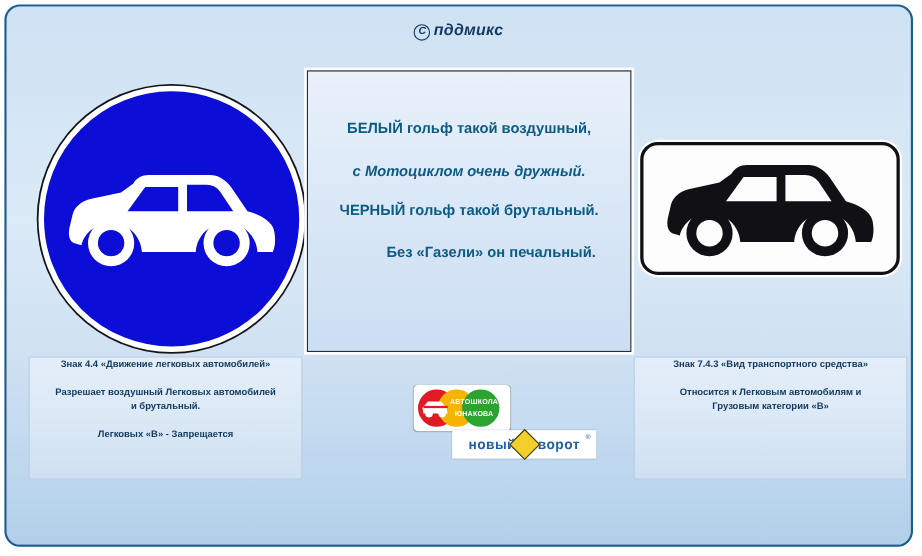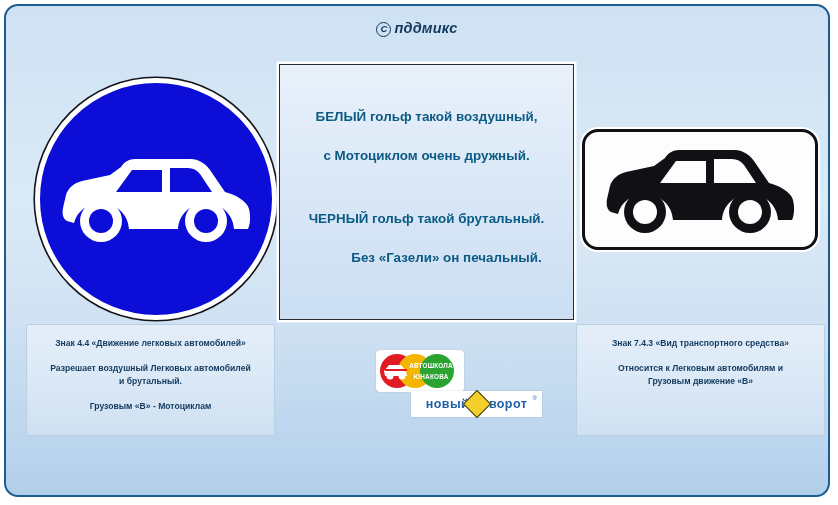--- a/index.html
+++ b/index.html
@@ -121,35 +121,34 @@
     position: absolute;
     left: 0;
     top: 44px;
     width: 100%;
     text-align: center;
     color: #0c5b85;
     font-size: 13.4px;
     font-weight: bold;
   }
   #rhyme-box .line { margin-bottom: 24px; white-space: nowrap; }
-  #rhyme-box .line.gap { margin-bottom: 48px; }
+  #rhyme-box .line.gap { margin-bottom: 20px; font-style: italic; }
   #rhyme-box .line:last-child { margin-bottom: 0; padding-left: 40px; }
 
   
   .caption {
     position: absolute;
     box-sizing: border-box;
     background: linear-gradient(to bottom, #e4eef9 0%, #dae8f6 55%, #cfe0f1 100%);
     border: 1px solid #b9cfe4;
     border-radius: 2px;
     color: #123a5e;
     font-size: 8.6px;
     font-weight: bold;
     text-align: center;
-    padding-top: 12px;
   }
   #caption-left  { left: 20px;  top: 318px; width: 249px; height: 112px; }
   #caption-right { left: 570px; top: 318px; width: 249px; height: 112px; }
   .caption .c-line { line-height: 1.45; }
   .caption .c-title { margin-bottom: 13px; }
   .caption .c-body  { margin-bottom: 13px; }
 
   
   #logo-block {
     position: absolute;
@@ -270,27 +269,27 @@
         <circle cx="148" cy="70" r="21" fill="#111115"></circle>
         <circle cx="148" cy="70" r="12" fill="#fdfdfd"></circle>
       </svg>
     </div>
   </div>
 
   <div class="caption" id="caption-left">
     <div class="c-line c-title">Знак 4.4 «Движение легковых автомобилей»</div>
     <div class="c-line">Разрешает воздушный Легковых автомобилей</div>
     <div class="c-line c-body">и брутальный.</div>
-    <div class="c-line">Грузовым «В» - Мотоциклам</div>
+    <div class="c-line">Легковых «В» - Запрещается</div>
   </div>
 
   <div class="caption" id="caption-right">
     <div class="c-line c-title">Знак 7.4.3 «Вид транспортного  средства»</div>
     <div class="c-line">Относится к Легковым автомобилям  и</div>
-    <div class="c-line c-body">Грузовым движение «В»</div>
+    <div class="c-line c-body">Грузовым категории «В»</div>
   </div>
 
   <div id="logo-block">
 
     <div id="logo-auto">
       <div class="blob blob-red"></div>
       <div class="blob blob-orange"></div>
       <div class="blob blob-green"></div>
       <svg class="mini-car" viewBox="0 0 26 20">
         <path fill="#ffffff" d="M6 4 L18 4 L23 10 L24 15 L2 15 L1 10 Z"></path>

